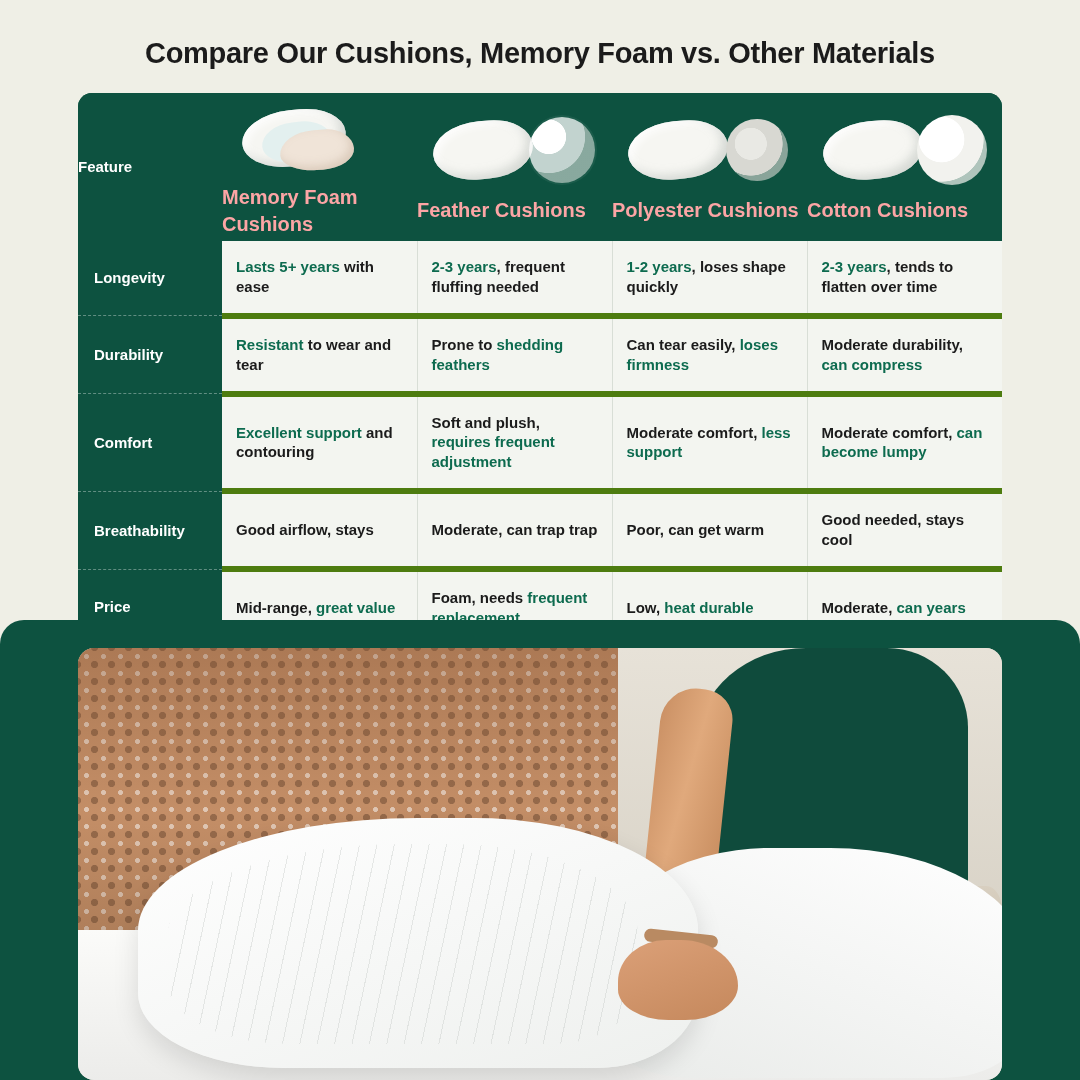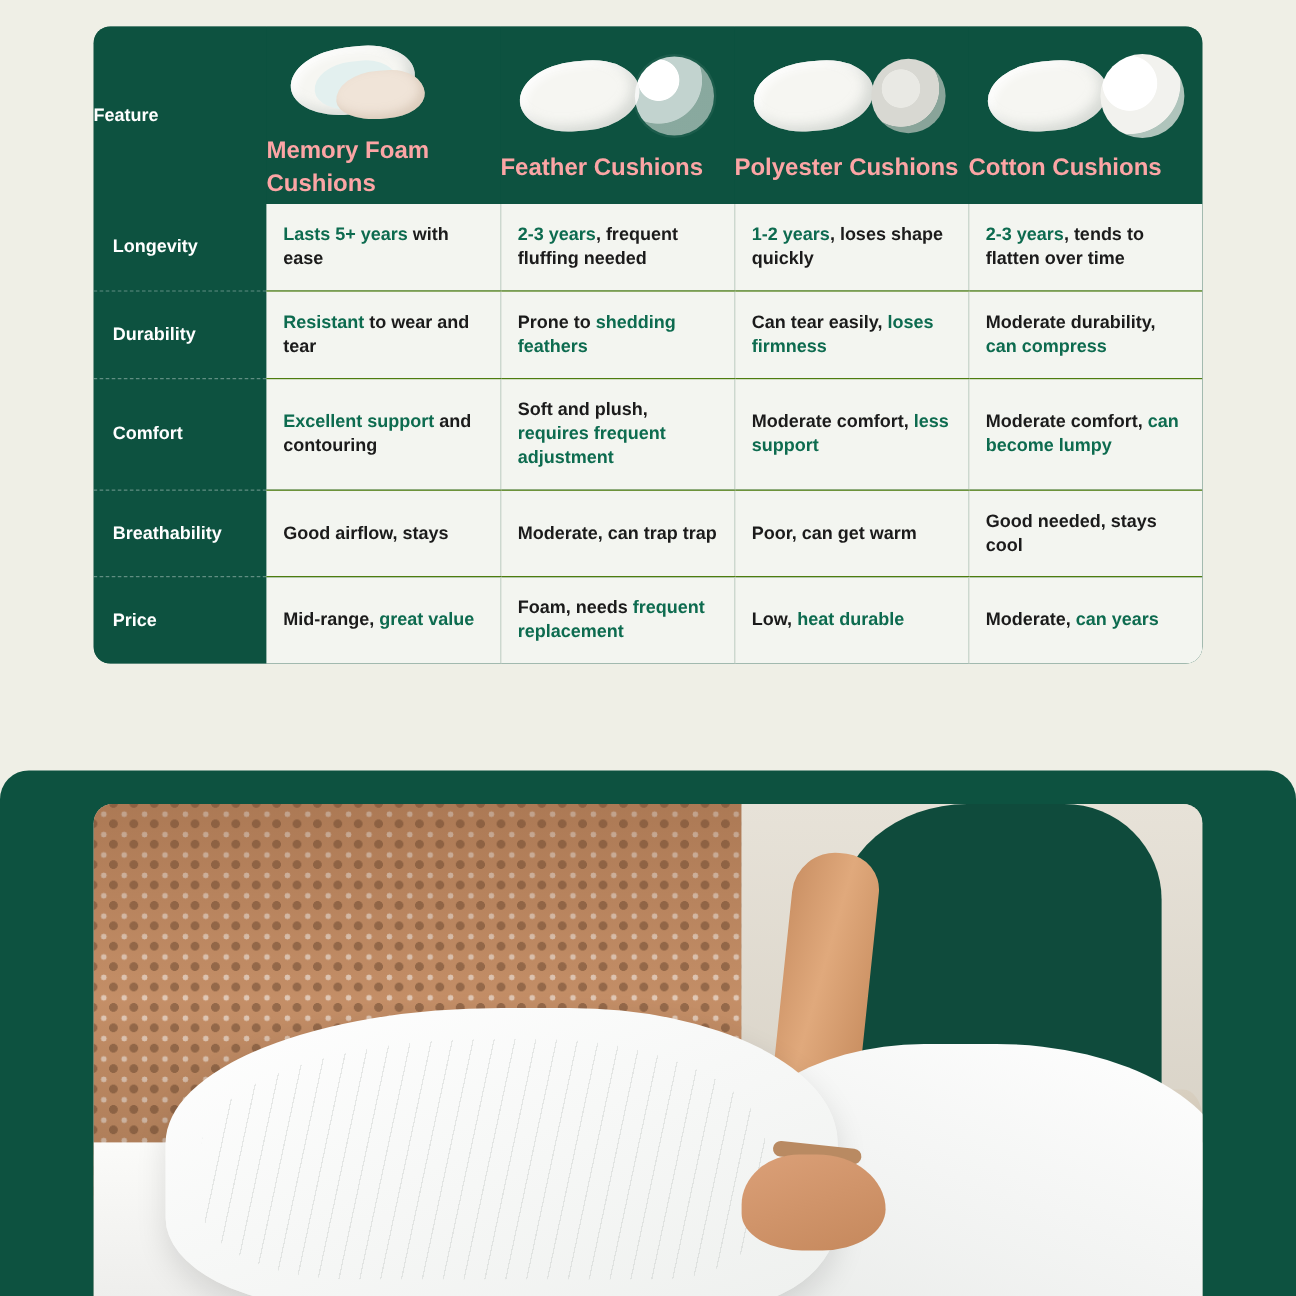--- a/index.html
+++ b/index.html
@@ -148,21 +148,21 @@
     padding: 14px 16px;
   }
   .cell {
     background: #f3f5f0;
     color: #1b1b1b;
     font-size: 15px;
     font-weight: bold;
     line-height: 1.33;
     padding: 16px 14px;
     border-right: 1px solid #d8ded6;
-    border-bottom: 1px solid #4d7c0f;
+    border-bottom: 6px solid #4d7c0f;
   }
   .cell:last-child { border-right: none; }
   tr.last-row .cell { border-bottom: none; }
   .hl { color: #0d6b4f; }
   .row-label-sep {
     border-bottom: 1px dashed rgba(255,255,255,0.35);
   }
 
   
   .photo-panel {
@@ -267,20 +267,21 @@
     right: 0; top: 238px; width: 160px; height: 120px;
     background: linear-gradient(180deg, #d8cfc0, #c3b7a5);
     border-radius: 40% 10% 10% 30% / 50% 20% 20% 40%;
   }
 </style>
 </head>
 <body>
 
 <div class="page">
 
+  <div class="title">Compare Our Cushions, Memory Foam vs. Other Materials</div>
 
   <div class="table-wrap">
     <table class="compare">
       <colgroup>
         <col class="col-feature">
         <col class="col-data">
         <col class="col-data">
         <col class="col-data">
         <col class="col-data">
       </colgroup>

